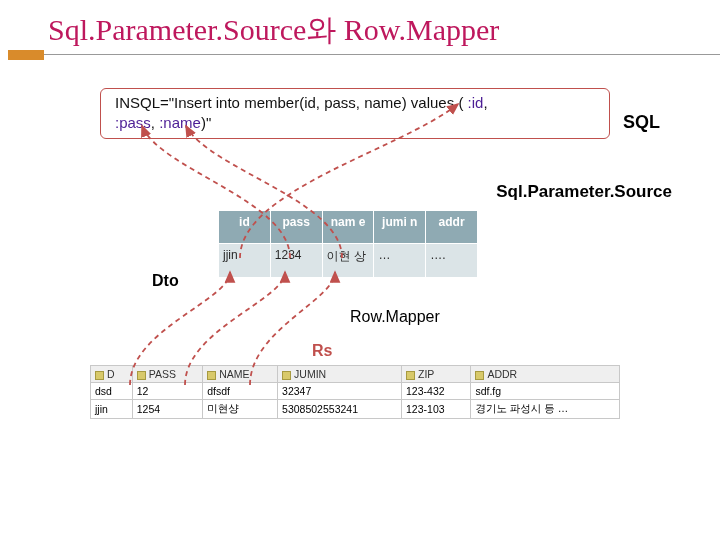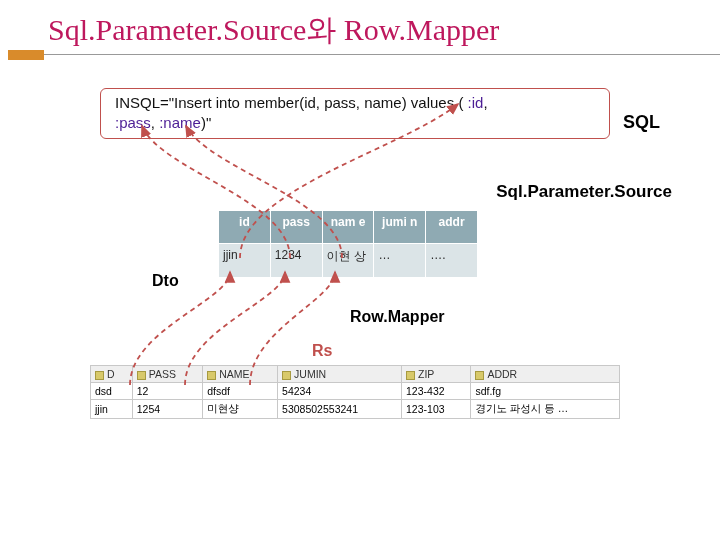--- a/index.html
+++ b/index.html
@@ -95,21 +95,21 @@
     background: #dbe4e7;
     color: #2a2a2a;
     padding: 4px 4px 12px 4px;
     border: 1px solid #fff;
     vertical-align: top;
   }
   .label-rowmapper {
     position: absolute;
     left: 350px;
     top: 308px;
-    font-weight: bold;
+    font-weight: normal;
     font-size: 16px;
   }
   .label-rs {
     position: absolute;
     left: 312px;
     top: 342px;
     font-weight: bold;
     color: #c0504d;
     font-size: 16px;
   }
@@ -195,21 +195,21 @@
     <th><span class="hdr-ico"></span><span>PASS</span></th>
     <th><span class="hdr-ico"></span><span>NAME</span></th>
     <th><span class="hdr-ico"></span><span>JUMIN</span></th>
     <th><span class="hdr-ico"></span><span>ZIP</span></th>
     <th><span class="hdr-ico"></span><span>ADDR</span></th>
   </tr>
   <tr>
     <td>dsd</td>
     <td>12</td>
     <td>dfsdf</td>
-    <td>54234</td>
+    <td>32347</td>
     <td>123-432</td>
     <td>sdf.fg</td>
   </tr>
   <tr>
     <td>jjin</td>
     <td>1254</td>
     <td>미현샹</td>
     <td>5308502553241</td>
     <td>123-103</td>
     <td>경기노 파성시 등 …</td>

